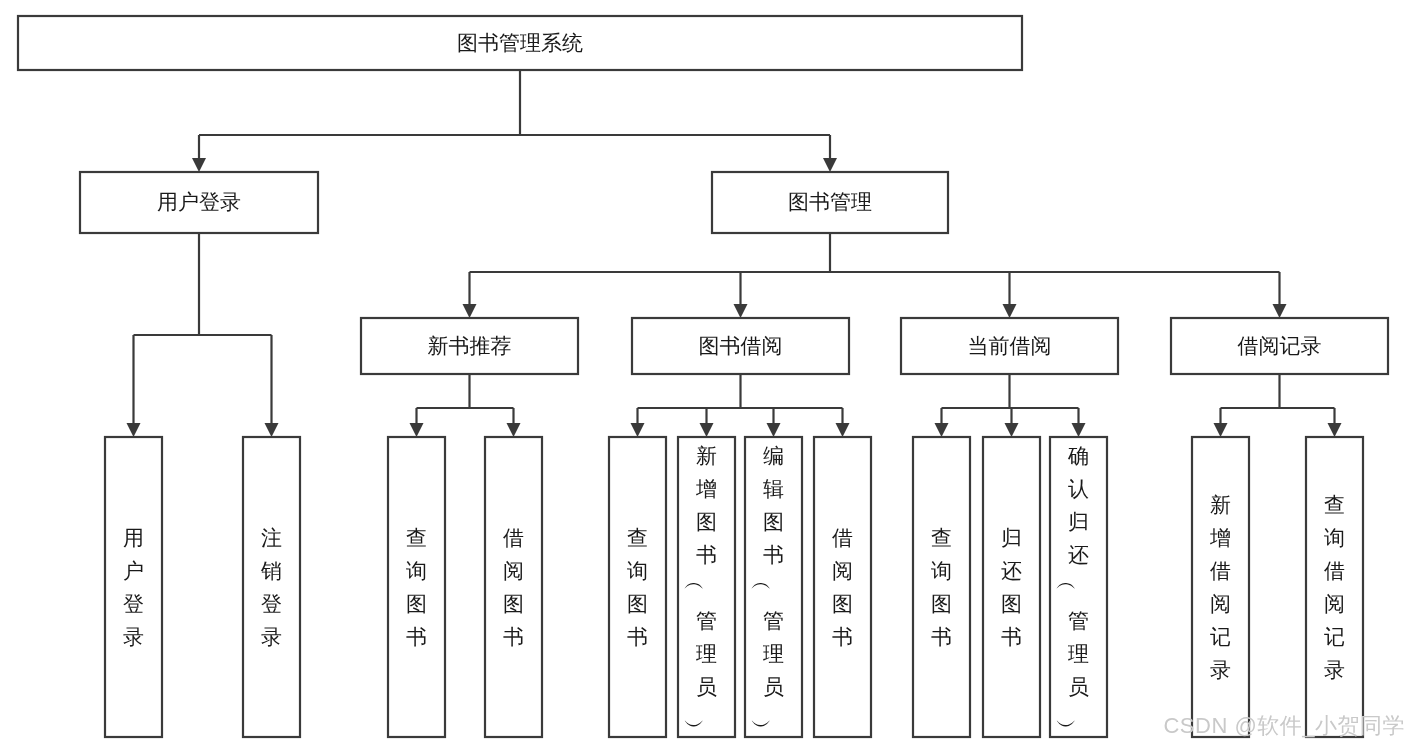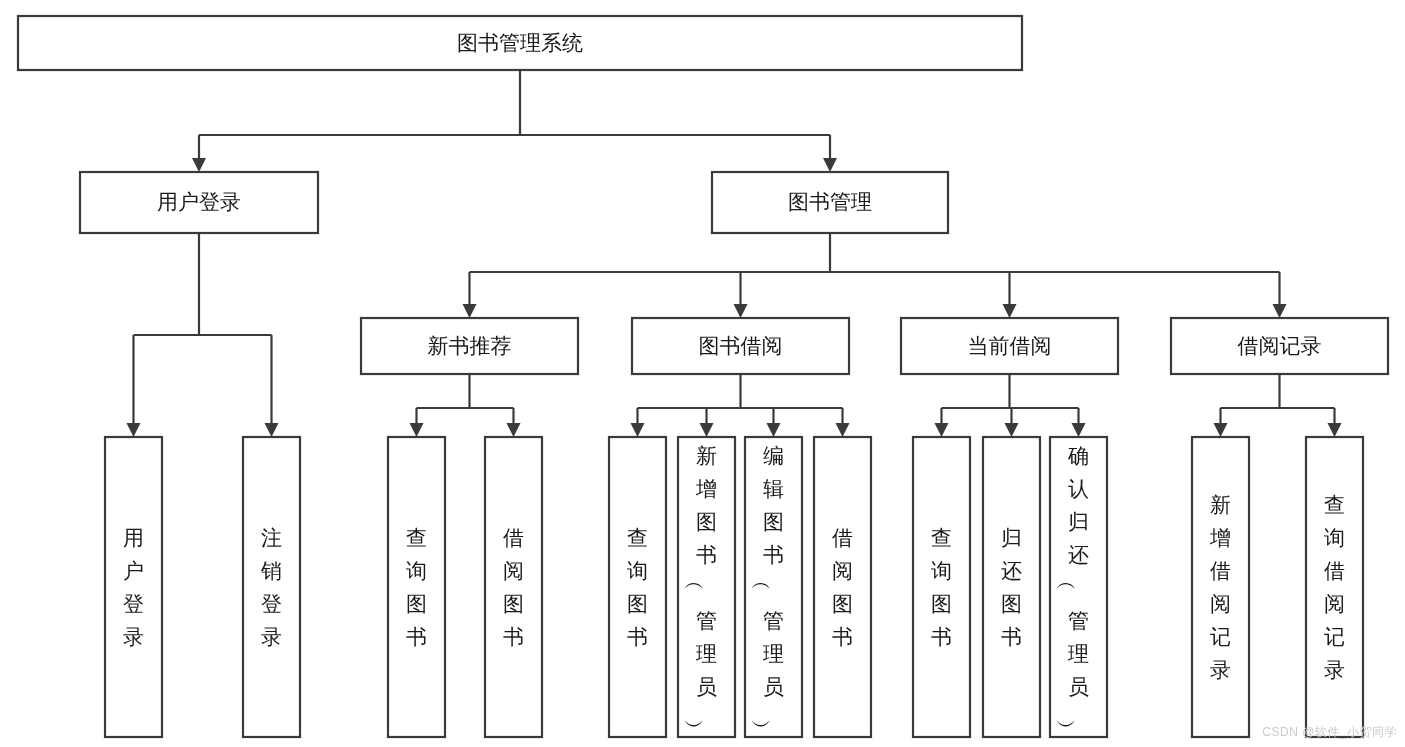--- a/index.html
+++ b/index.html
@@ -23,23 +23,23 @@
     fill:#1a1a1a;
     font-family:"Liberation Sans","DejaVu Sans",sans-serif;
     font-size:21px;
     text-anchor:middle;
   }
   .connector{
     stroke:#3a3a3a;stroke-width:2.2;fill:none;
   }
   .arrow-head{fill:#3a3a3a;stroke:none;}
   .watermark{
-    position:absolute;right:8px;bottom:6px;
+    position:absolute;right:0;bottom:6px;
     font-family:"Liberation Sans","DejaVu Sans",sans-serif;
-    font-size:12px;color:#c9c9c9;white-space:nowrap;
+    font-size:22px;color:#c9c9c9;white-space:nowrap;
     letter-spacing:0.5px;
   }
 </style>
 </head>
 <body>
 
 <svg id="diagram" viewBox="0 0 1405 747">
   <g id="edges-layer">
       <line x1="520" y1="70" x2="520" y2="135" class="connector"></line>
       <line x1="199" y1="135" x2="830" y2="135" class="connector"></line>

